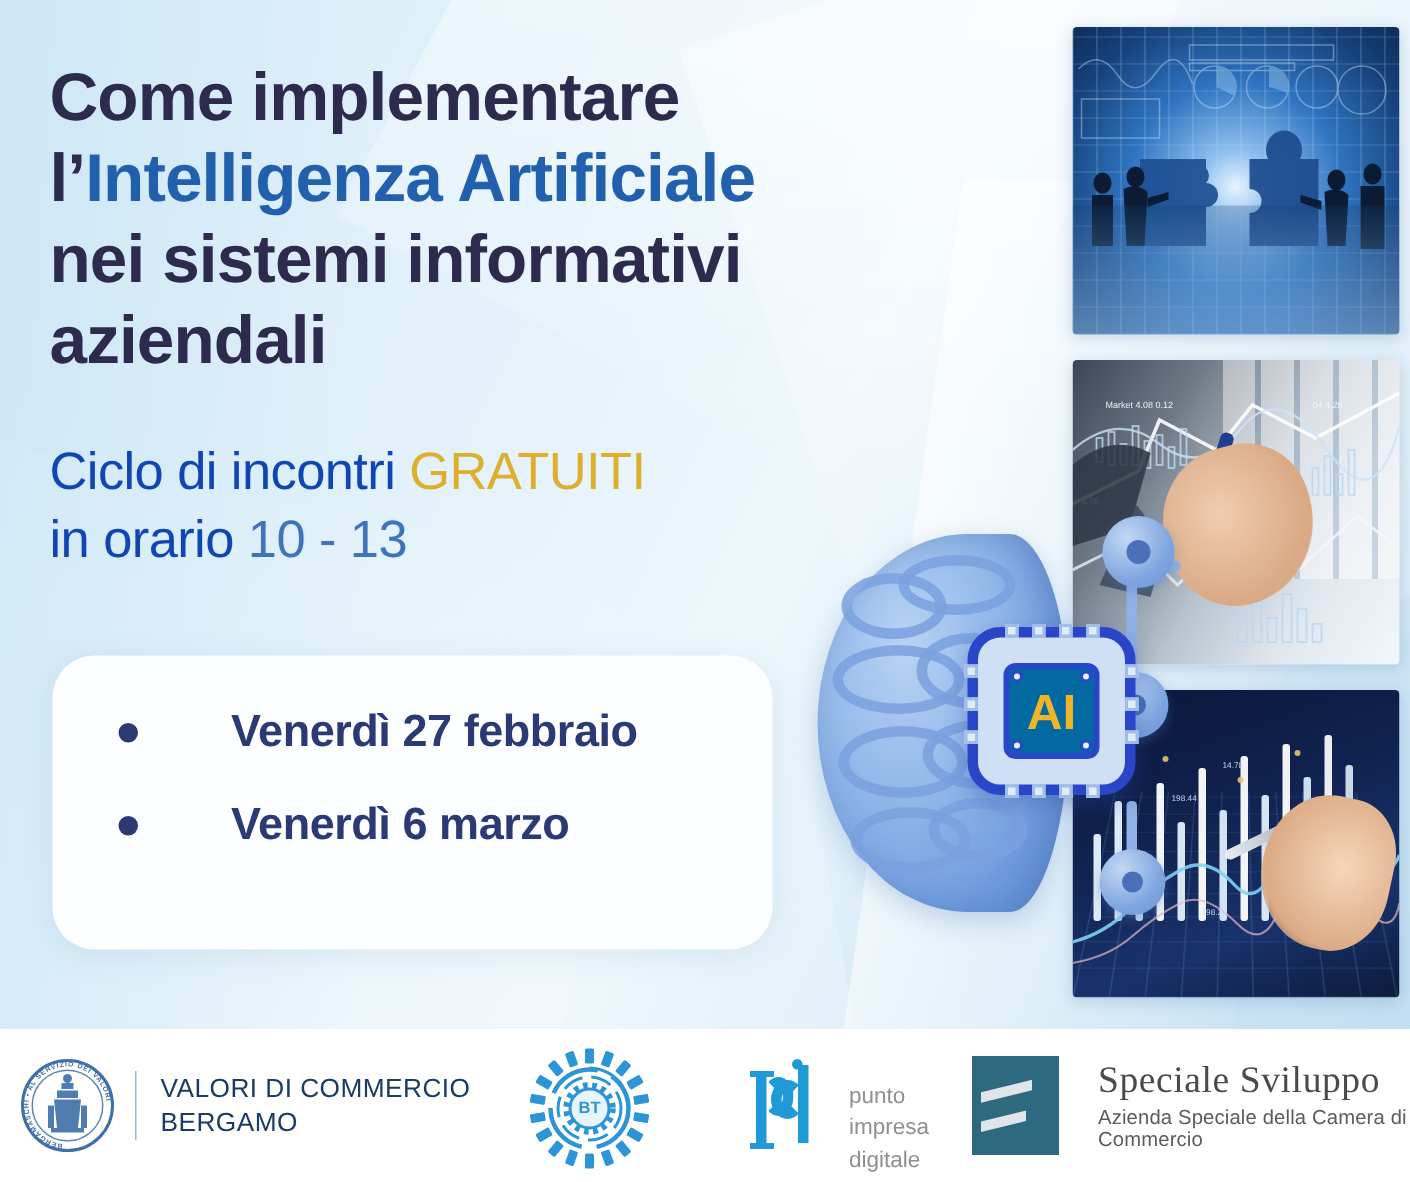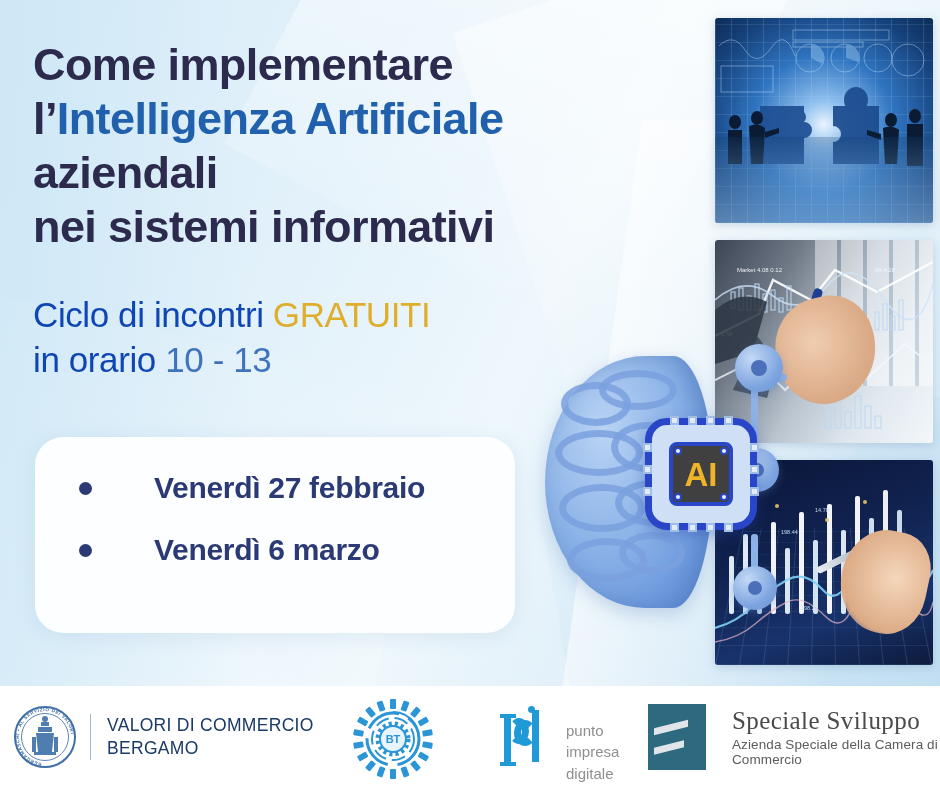--- a/index.html
+++ b/index.html
@@ -139,21 +139,21 @@
   .g7 { left:22px;  top:182px; width:80px; height:44px; }
   .g8 { left:74px;  top:176px; width:66px; height:42px; }
 
   .chip {
     position:absolute; left:100px; top:80px; width:112px; height:112px;
     background:#cfe0f6; border:7px solid #2a46c8; border-radius:22px;
     box-shadow:0 5px 14px rgba(40,70,170,.35);
   }
   .chip-core {
     position:absolute; left:17px; top:17px; right:17px; bottom:17px;
-    background:#404040; border:4px solid #2a46c8; border-radius:8px;
+    background:#0369a1; border:4px solid #2a46c8; border-radius:8px;
     display:flex; align-items:center; justify-content:center;
   }
   .chip-core .ai {
     font-size:33px; font-weight:bold; color:#f0b429;
     letter-spacing:0px; line-height:1;
   }
   .chip-dot { position:absolute; width:8px; height:8px; border-radius:50%;
     background:#e9f1fc; border:2px solid #2a46c8; }
   .cd1 { left:22px; top:22px; } .cd2 { right:22px; top:22px; }
   .cd3 { left:22px; bottom:22px; } .cd4 { right:22px; bottom:22px; }
@@ -218,22 +218,22 @@
     <div class="facet f2"></div>
     <div class="facet f3"></div>
     <div class="facet f4"></div>
     <div class="facet f5"></div>
     <div class="facet f6"></div>
   </div>
 
   <div class="headline">
     <div>Come implementare</div>
     <div><span>l’</span><span class="hl-accent">Intelligenza Artificiale</span></div>
+    <div>nei sistemi informativi</div>
     <div>aziendali</div>
-    <div>nei sistemi informativi</div>
   </div>
 
   <div class="subtitle">
     <div><span>Ciclo di incontri </span><span class="free">GRATUITI</span></div>
     <div><span>in orario </span><span class="time">10 - 13</span></div>
   </div>
 
   <div class="dates-card">
     <div class="date-item">
       <span class="date-bullet"></span>

